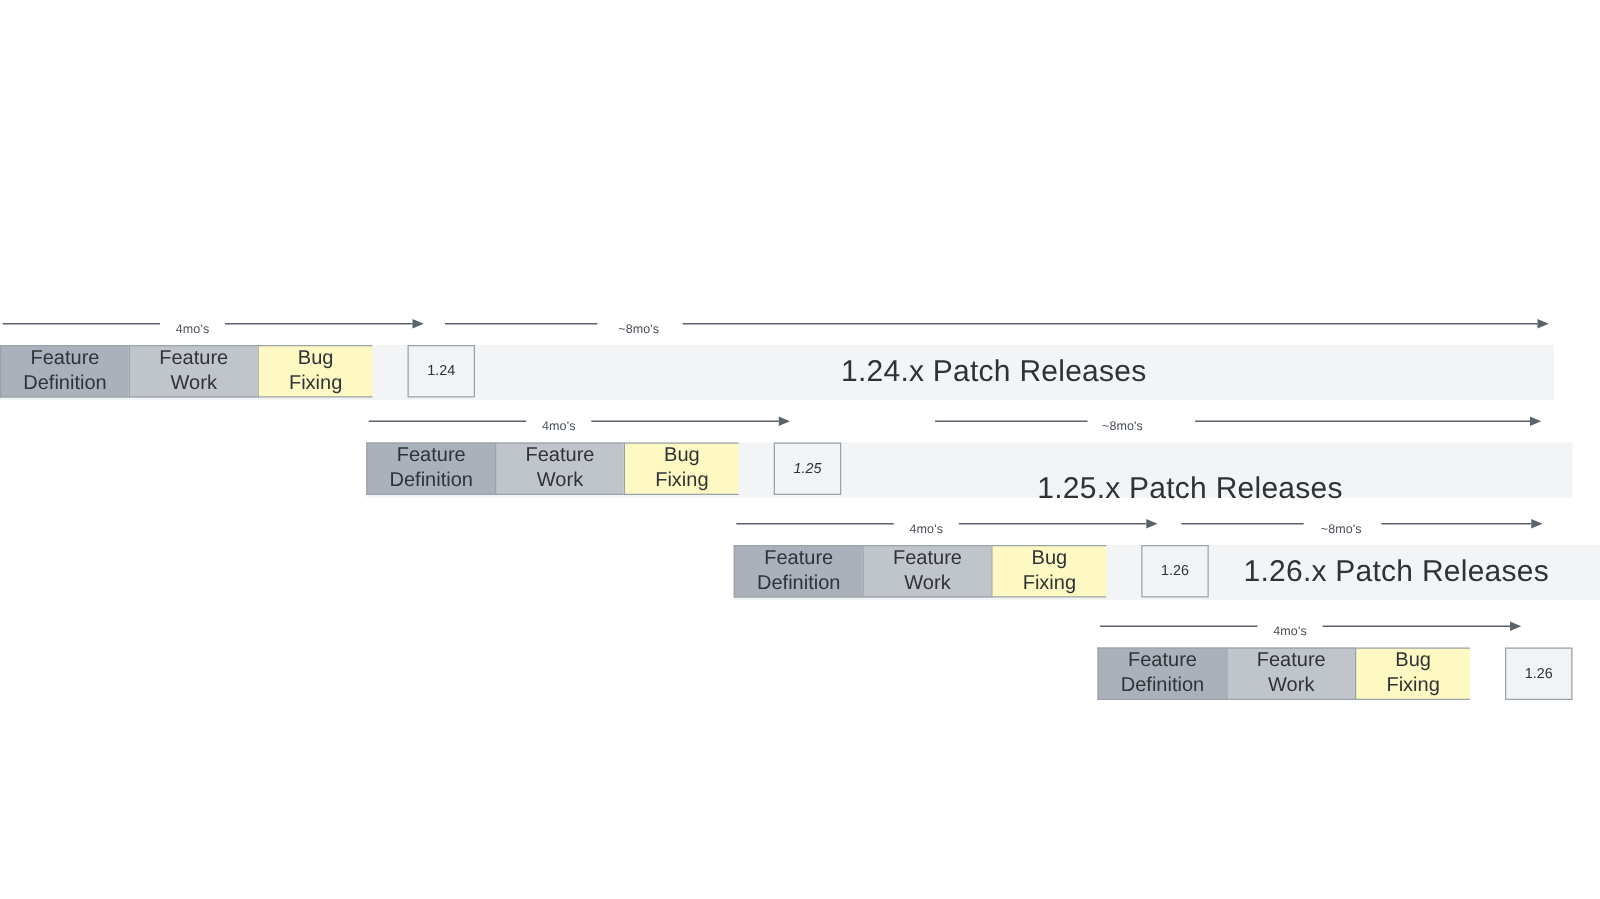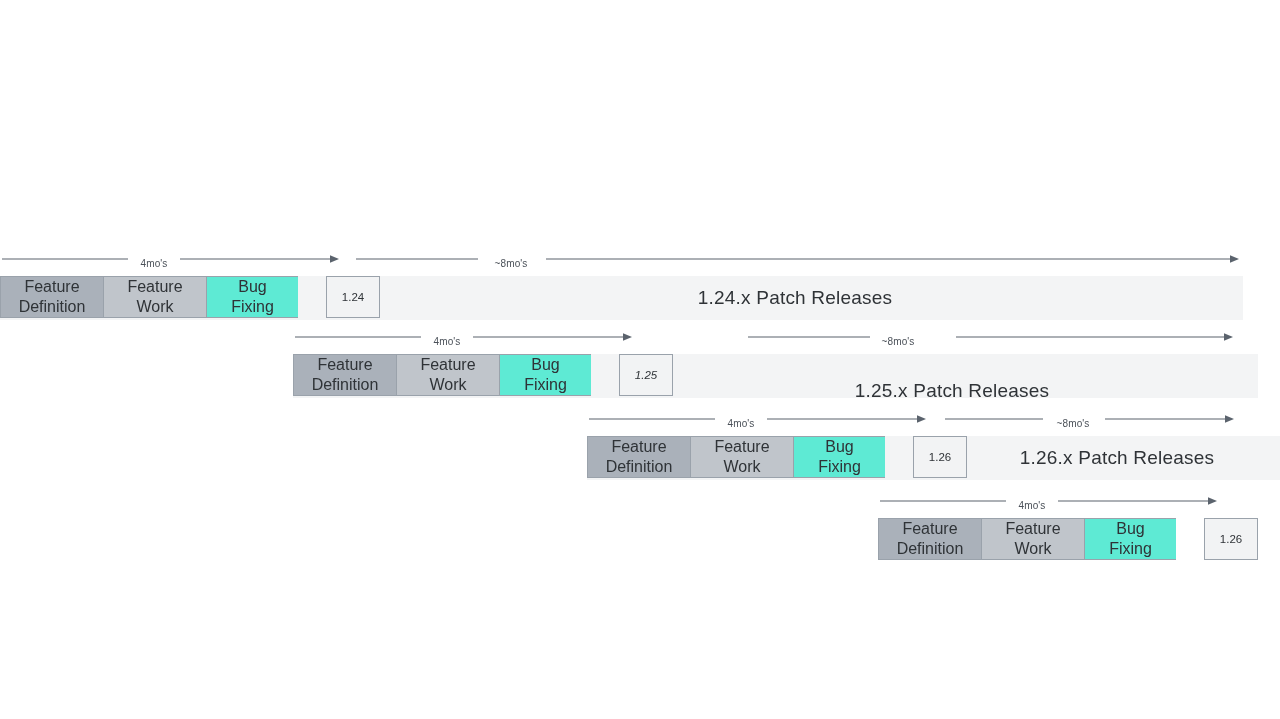--- a/index.html
+++ b/index.html
@@ -33,21 +33,21 @@
 
   
   .patch-band {
     position: absolute;
     background: #f3f4f5;
     display: flex;
     align-items: center;
     justify-content: center;
   }
   .patch-band-label {
-    font-size: 19px;
+    font-size: 24px;
     font-weight: 400;
     color: #2f3337;
     letter-spacing: 0.2px;
     white-space: nowrap;
   }
 
   
   .phase-track {
     position: absolute;
     display: flex;
@@ -69,21 +69,21 @@
     border-right-width: 0;
   }
   .phase-box:last-child {
     border-right-width: 1px;
   }
   .phase-box .l1, .phase-box .l2 {
     display: block;
   }
   .phase-definition { background: #aab1ba; }
   .phase-work       { background: #c0c5cb; }
-  .phase-bug        { background: #5eead4; }
+  .phase-bug        { background: #fef9c3; }
   .phase-version    { background: #f2f3f4; font-size: 11.5px; margin-left: 28px; }
 
   
   .ruler {
     position: absolute;
     height: 20px;
   }
   .ruler svg {
     display: block;
     overflow: visible;

